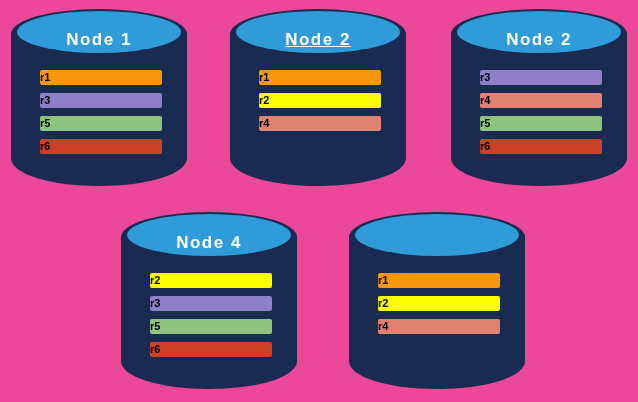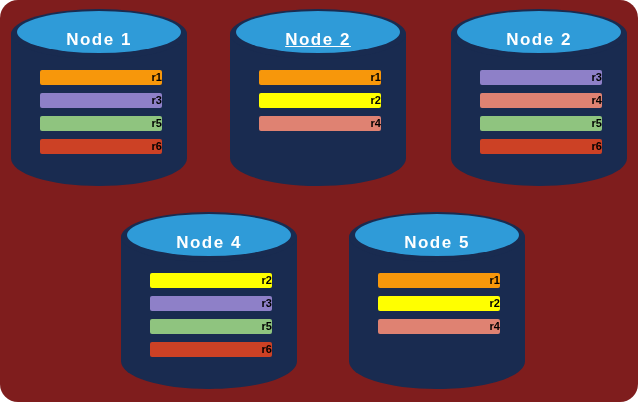--- a/index.html
+++ b/index.html
@@ -57,34 +57,33 @@
     position: absolute;
     left: 30px;
     top: 62px;
     width: 122px;
   }
   .item-bar {
     position: relative;
     height: 15px;
     margin-bottom: 8px;
     border-radius: 2px;
-    text-align: right;
+    text-align: left;
     line-height: 15px;
     font-size: 11px;
     font-weight: bold;
     color: #000000;
     font-family: "Liberation Sans", sans-serif;
     box-sizing: border-box;
-    padding-left: 16px;
   }
 </style>
 </head>
 <body>
 
-<div id="diagram" style="background: #7f1d1d; border-radius: 18px;">
+<div id="diagram" style="background: #ec4899;">
     <div class="node" style="left: 10px; top: 8px;">
       <div class="node-shell">
         <svg viewBox="0 0 178 180" preserveAspectRatio="none" xmlns="http://www.w3.org/2000/svg">
           <path d="M1,26 L1,150 C1,166 40,178 89,178 C138,178 177,166 177,150 L177,26 Z" fill="#192B50"></path>
           <ellipse cx="89" cy="26" rx="88" ry="25" fill="#192B50"></ellipse>
           <ellipse cx="89" cy="24" rx="82" ry="21" fill="#2F9BD8"></ellipse>
         </svg>
       </div>
       <div class="node-title" style="color: rgb(255, 255, 255);">Node  1</div>
       <div class="node-items">
@@ -142,20 +141,19 @@
       </div>
     </div>
     <div class="node" style="left: 348px; top: 211px;">
       <div class="node-shell">
         <svg viewBox="0 0 178 180" preserveAspectRatio="none" xmlns="http://www.w3.org/2000/svg">
           <path d="M1,26 L1,150 C1,166 40,178 89,178 C138,178 177,166 177,150 L177,26 Z" fill="#192B50"></path>
           <ellipse cx="89" cy="26" rx="88" ry="25" fill="#192B50"></ellipse>
           <ellipse cx="89" cy="24" rx="82" ry="21" fill="#2F9BD8"></ellipse>
         </svg>
       </div>
-      <div class="node-title" style="color: rgb(255, 255, 255);">Node  5</div>
       <div class="node-items">
         <div class="item-bar" style="background: rgb(247, 151, 11); color: rgb(0, 0, 0);">r1</div>
         <div class="item-bar" style="background: rgb(255, 255, 0); color: rgb(0, 0, 0);">r2</div>
         <div class="item-bar" style="background: rgb(223, 130, 114); color: rgb(0, 0, 0);">r4</div>
       </div>
     </div>
   </div>
 
 </body></html>

